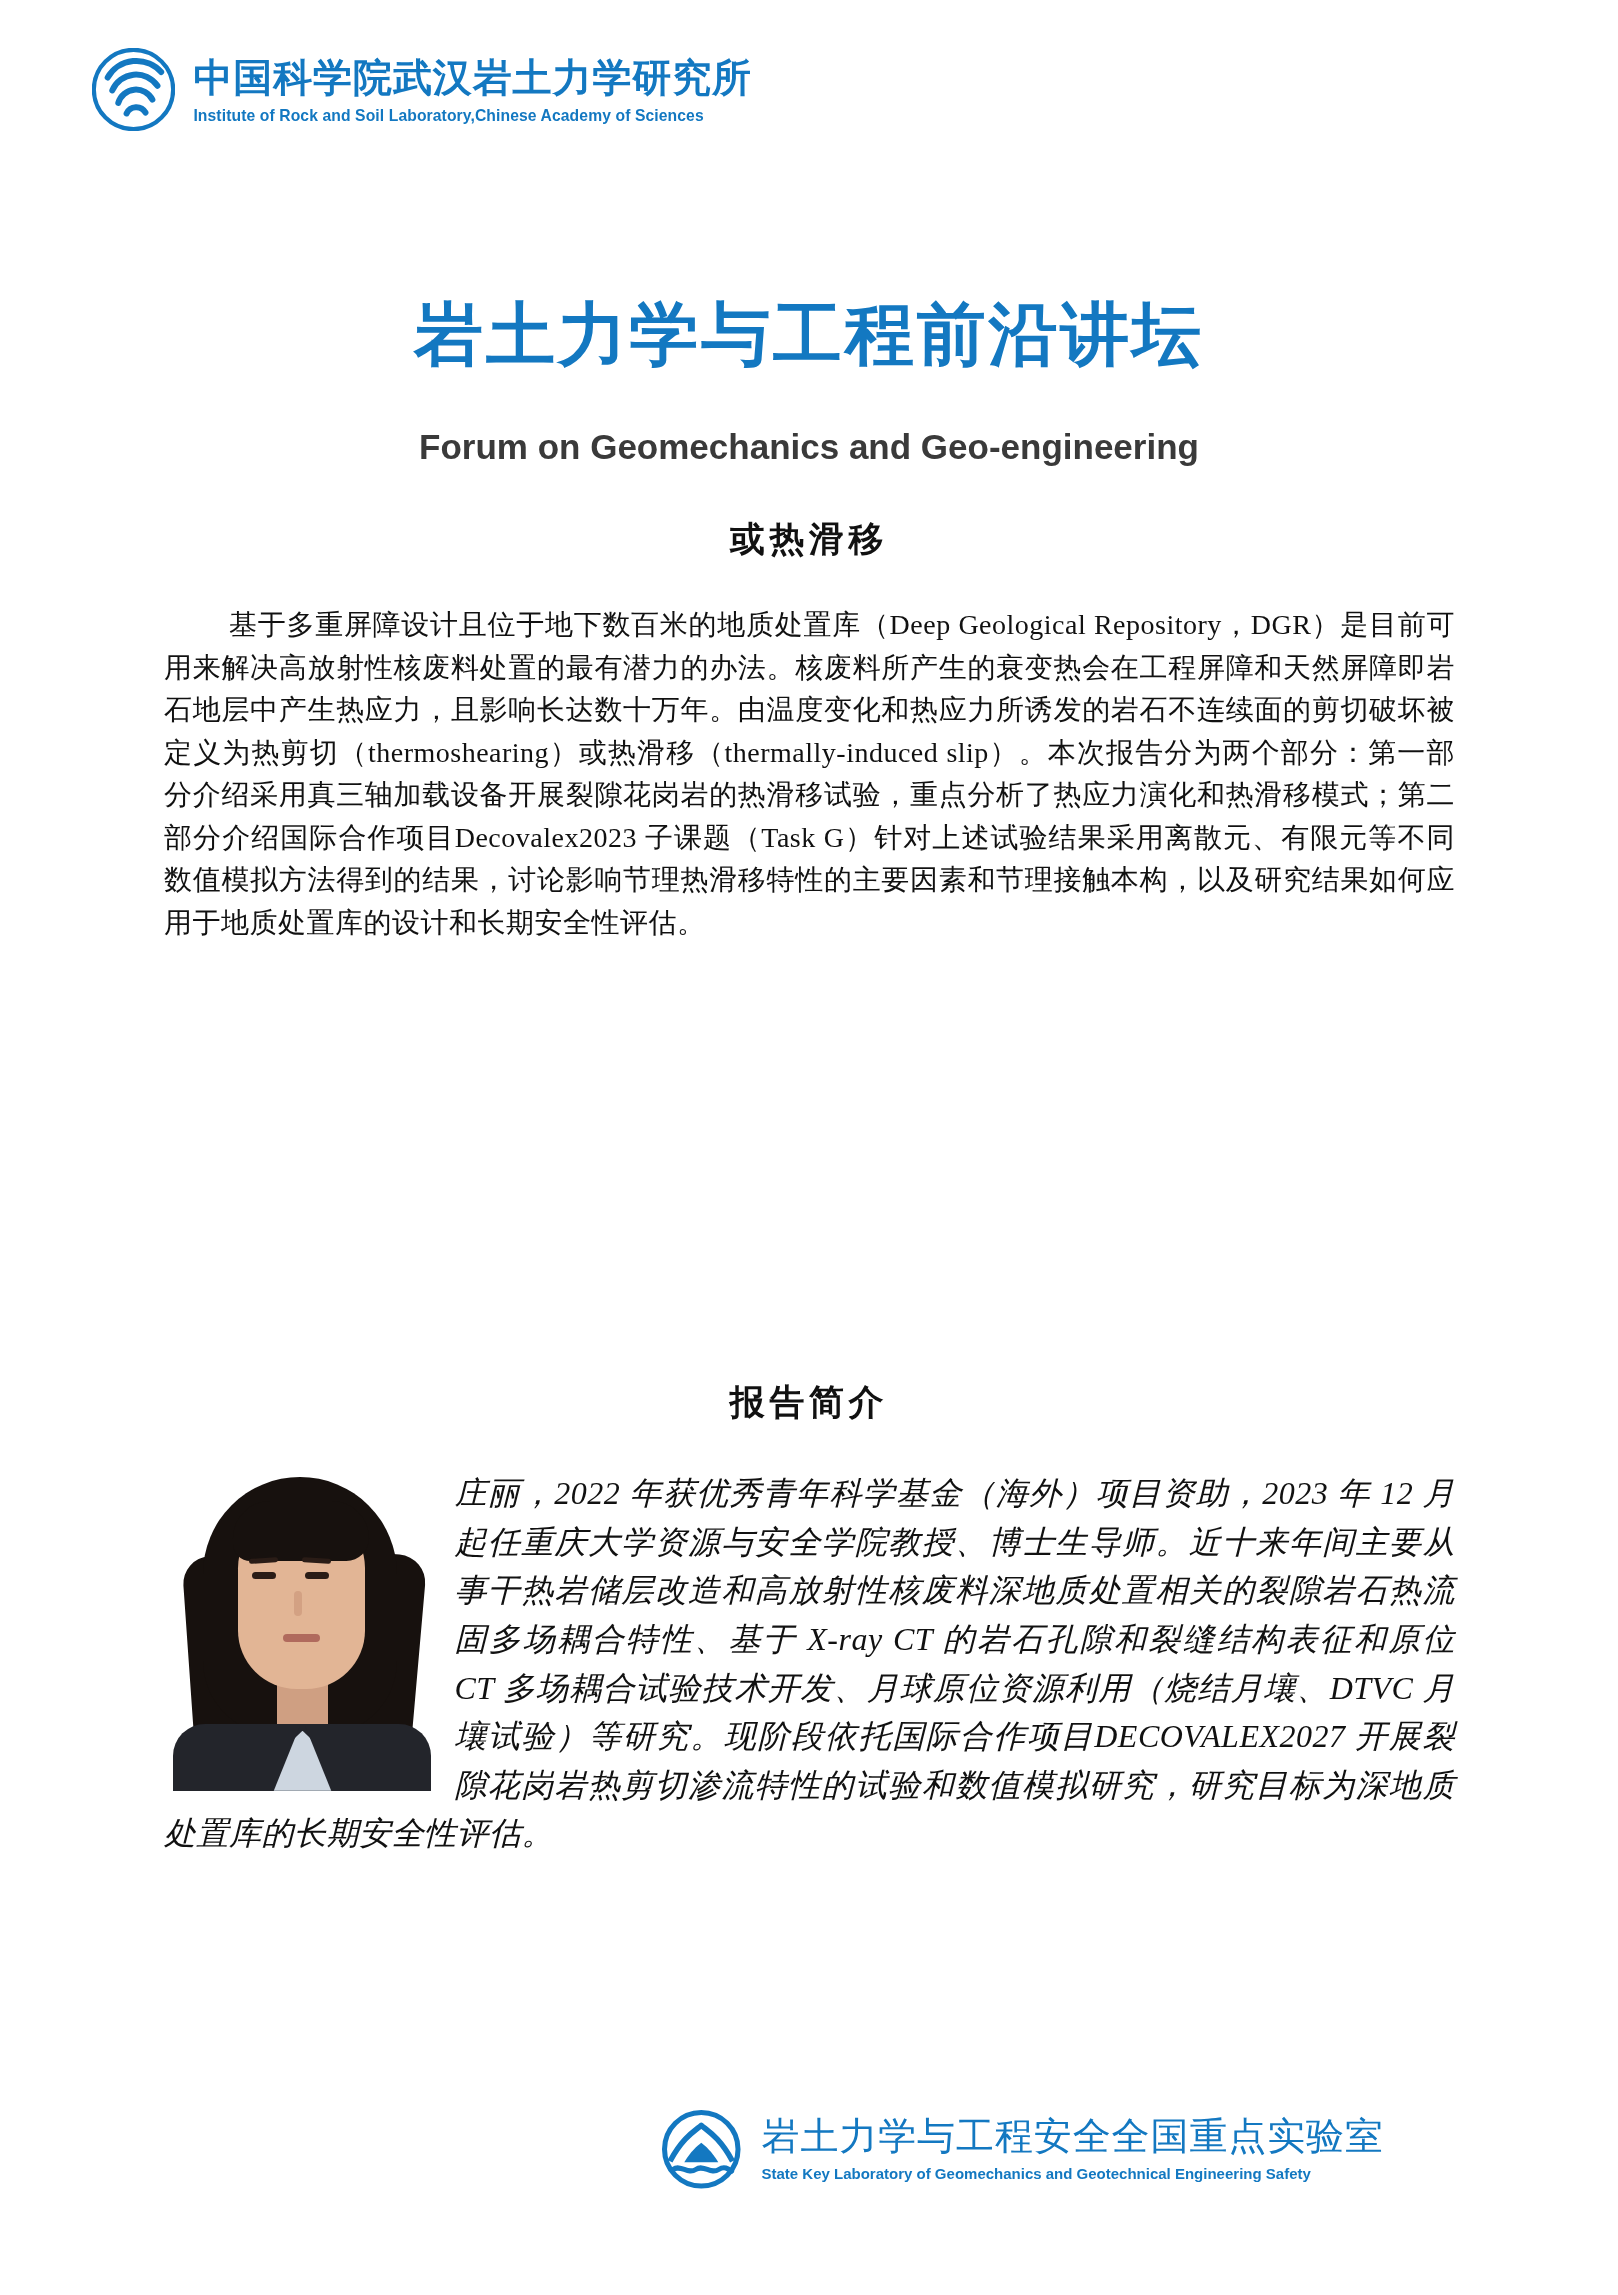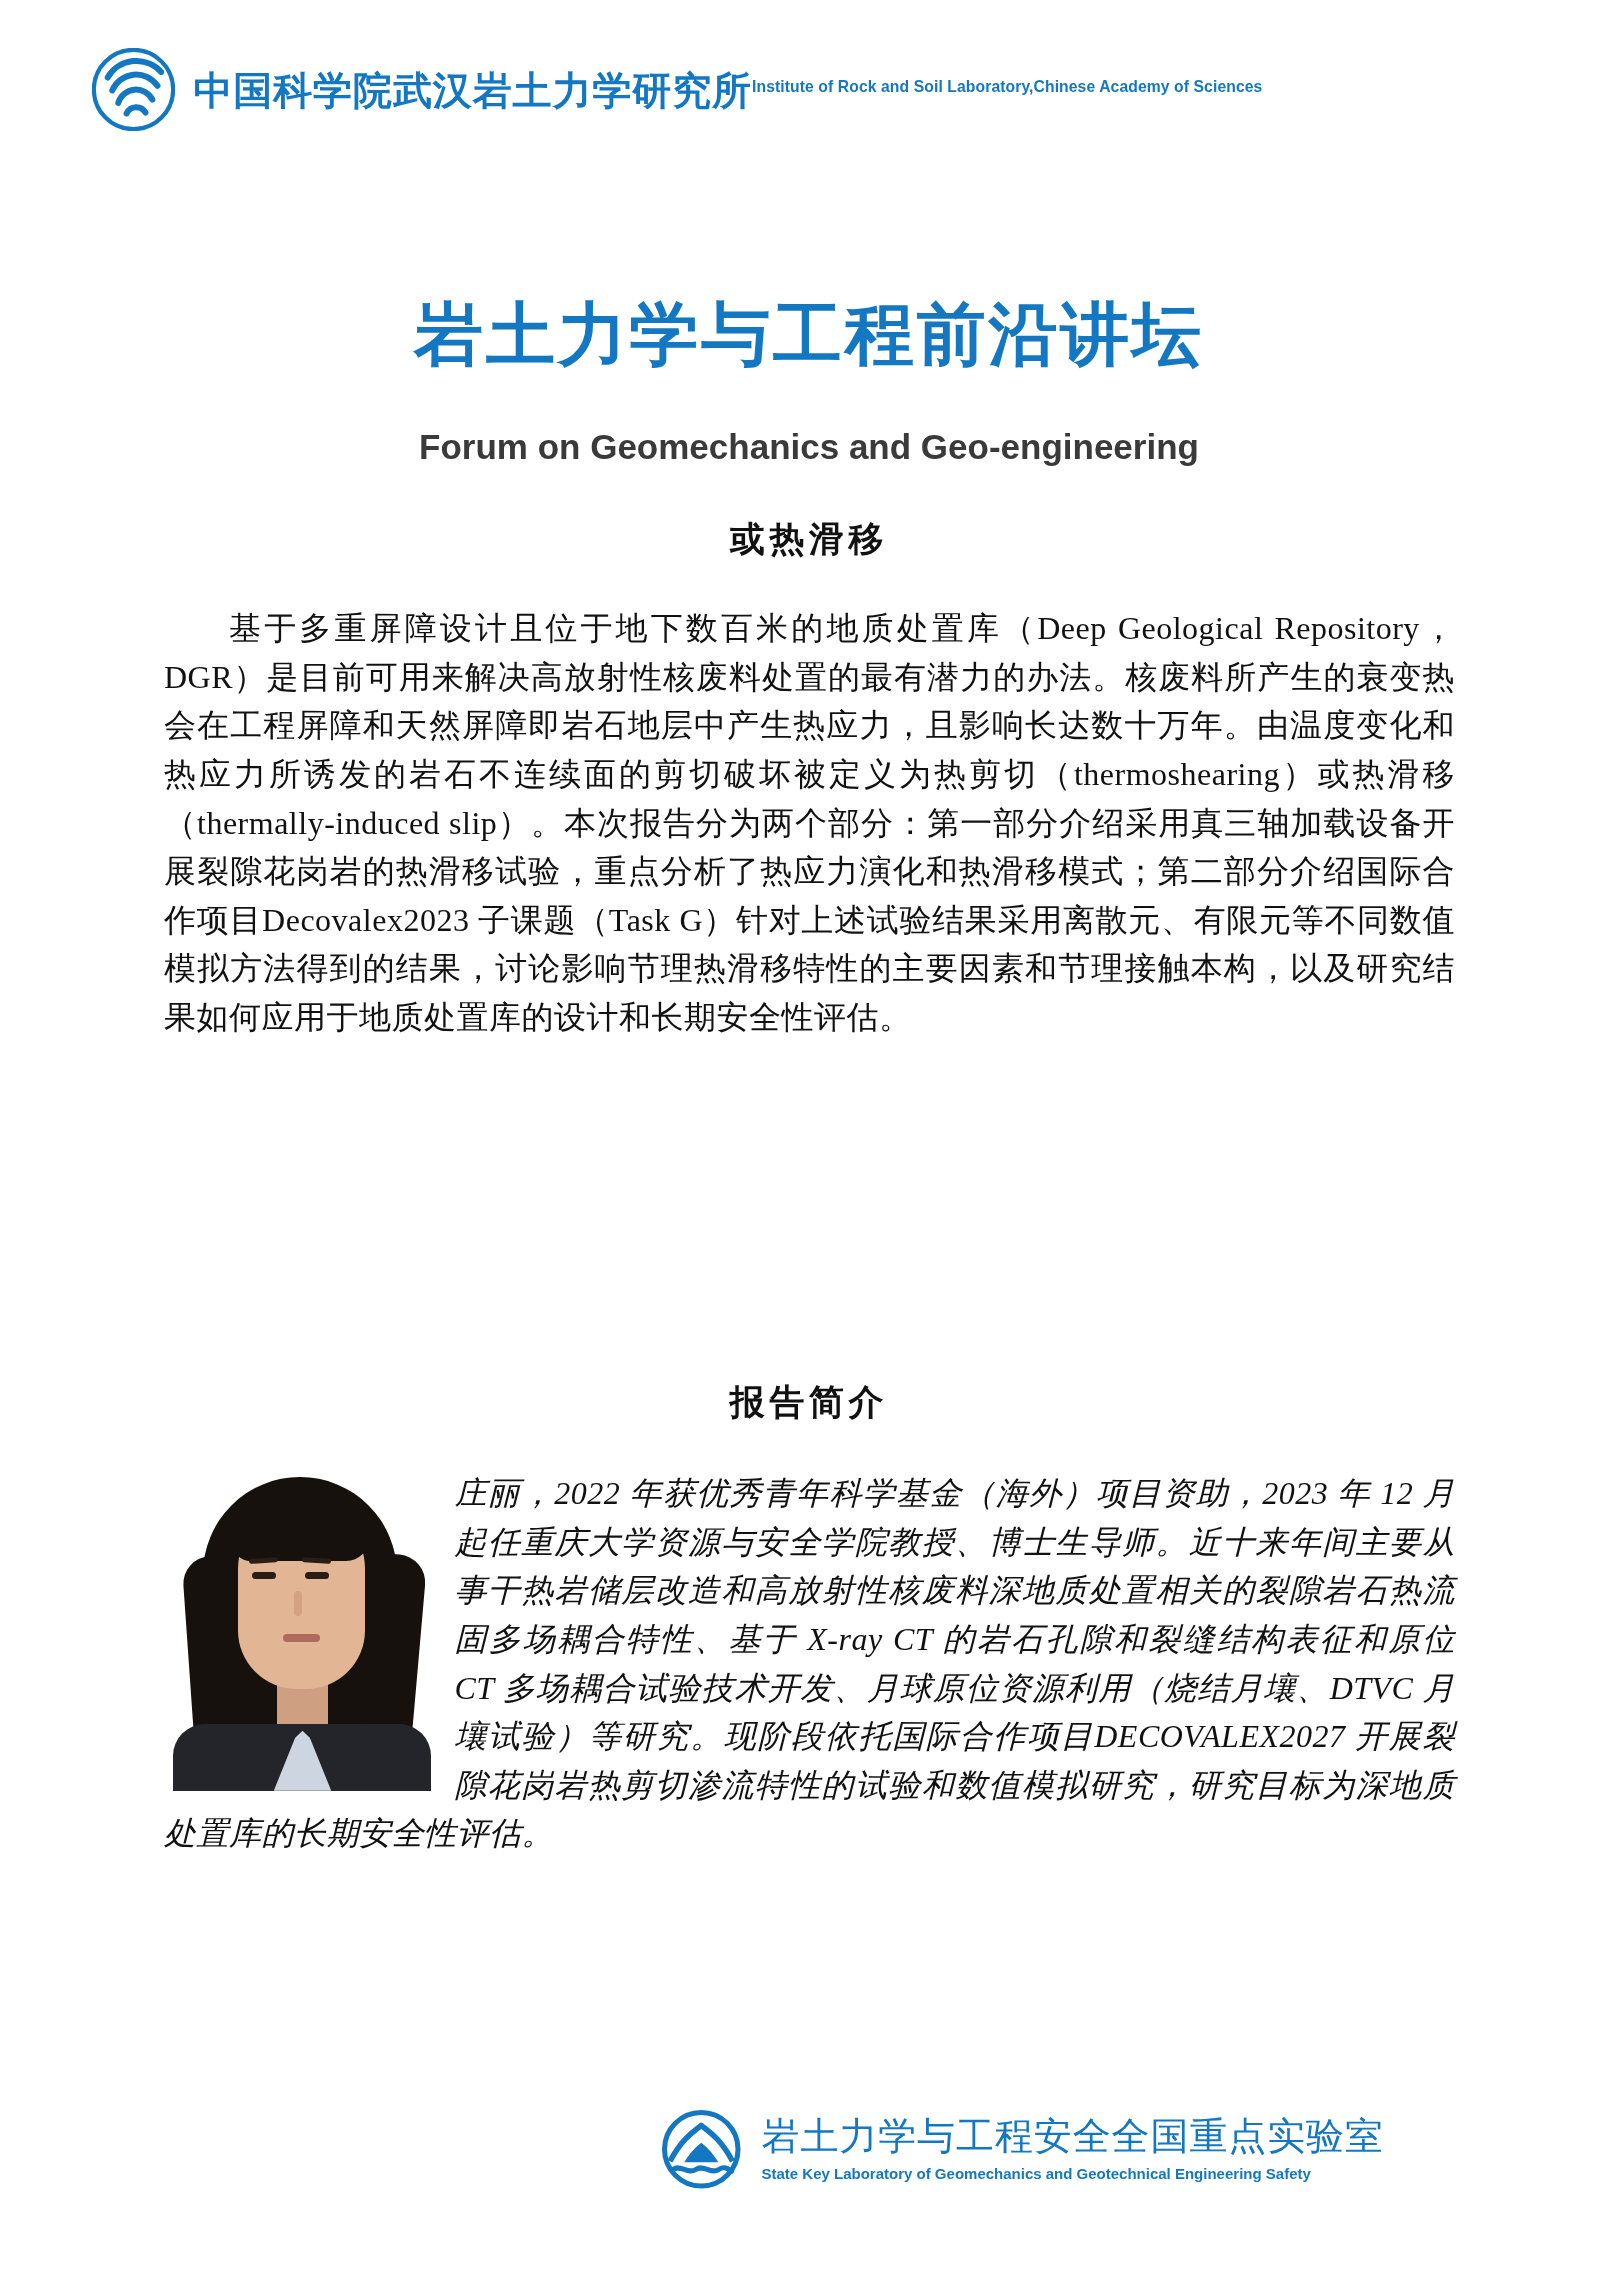--- a/index.html
+++ b/index.html
@@ -35,21 +35,21 @@
   .logo-mark {
     width: 83px;
     height: 83px;
     position: relative;
     flex: 0 0 auto;
   }
   .logo-mark svg { display: block; }
 
   .header-text {
     display: flex;
-    flex-direction: row;
+    flex-direction: column;
     justify-content: space-between;
     padding-top: 3.7px;
   }
   .org-cn {
     font-size: 39px;
     font-weight: bold;
     color: #1378c1;
     letter-spacing: 0.9px;
     line-height: 1.05;
     white-space: nowrap;
@@ -106,21 +106,21 @@
     top: 1379px;
   }
 
   
   .abstract-body {
     position: absolute;
     left: 164px;
     width: 1291px;
     top: 604px;
     font-family: "Liberation Serif", serif;
-    font-size: 32px;
+    font-size: 28px;
     line-height: 1.52;
     color: #111111;
     text-align: justify;
     text-justify: inter-character;
     text-indent: 65px;
     letter-spacing: 0.5px;
   }
 
   .speaker-block {
     position: absolute;

